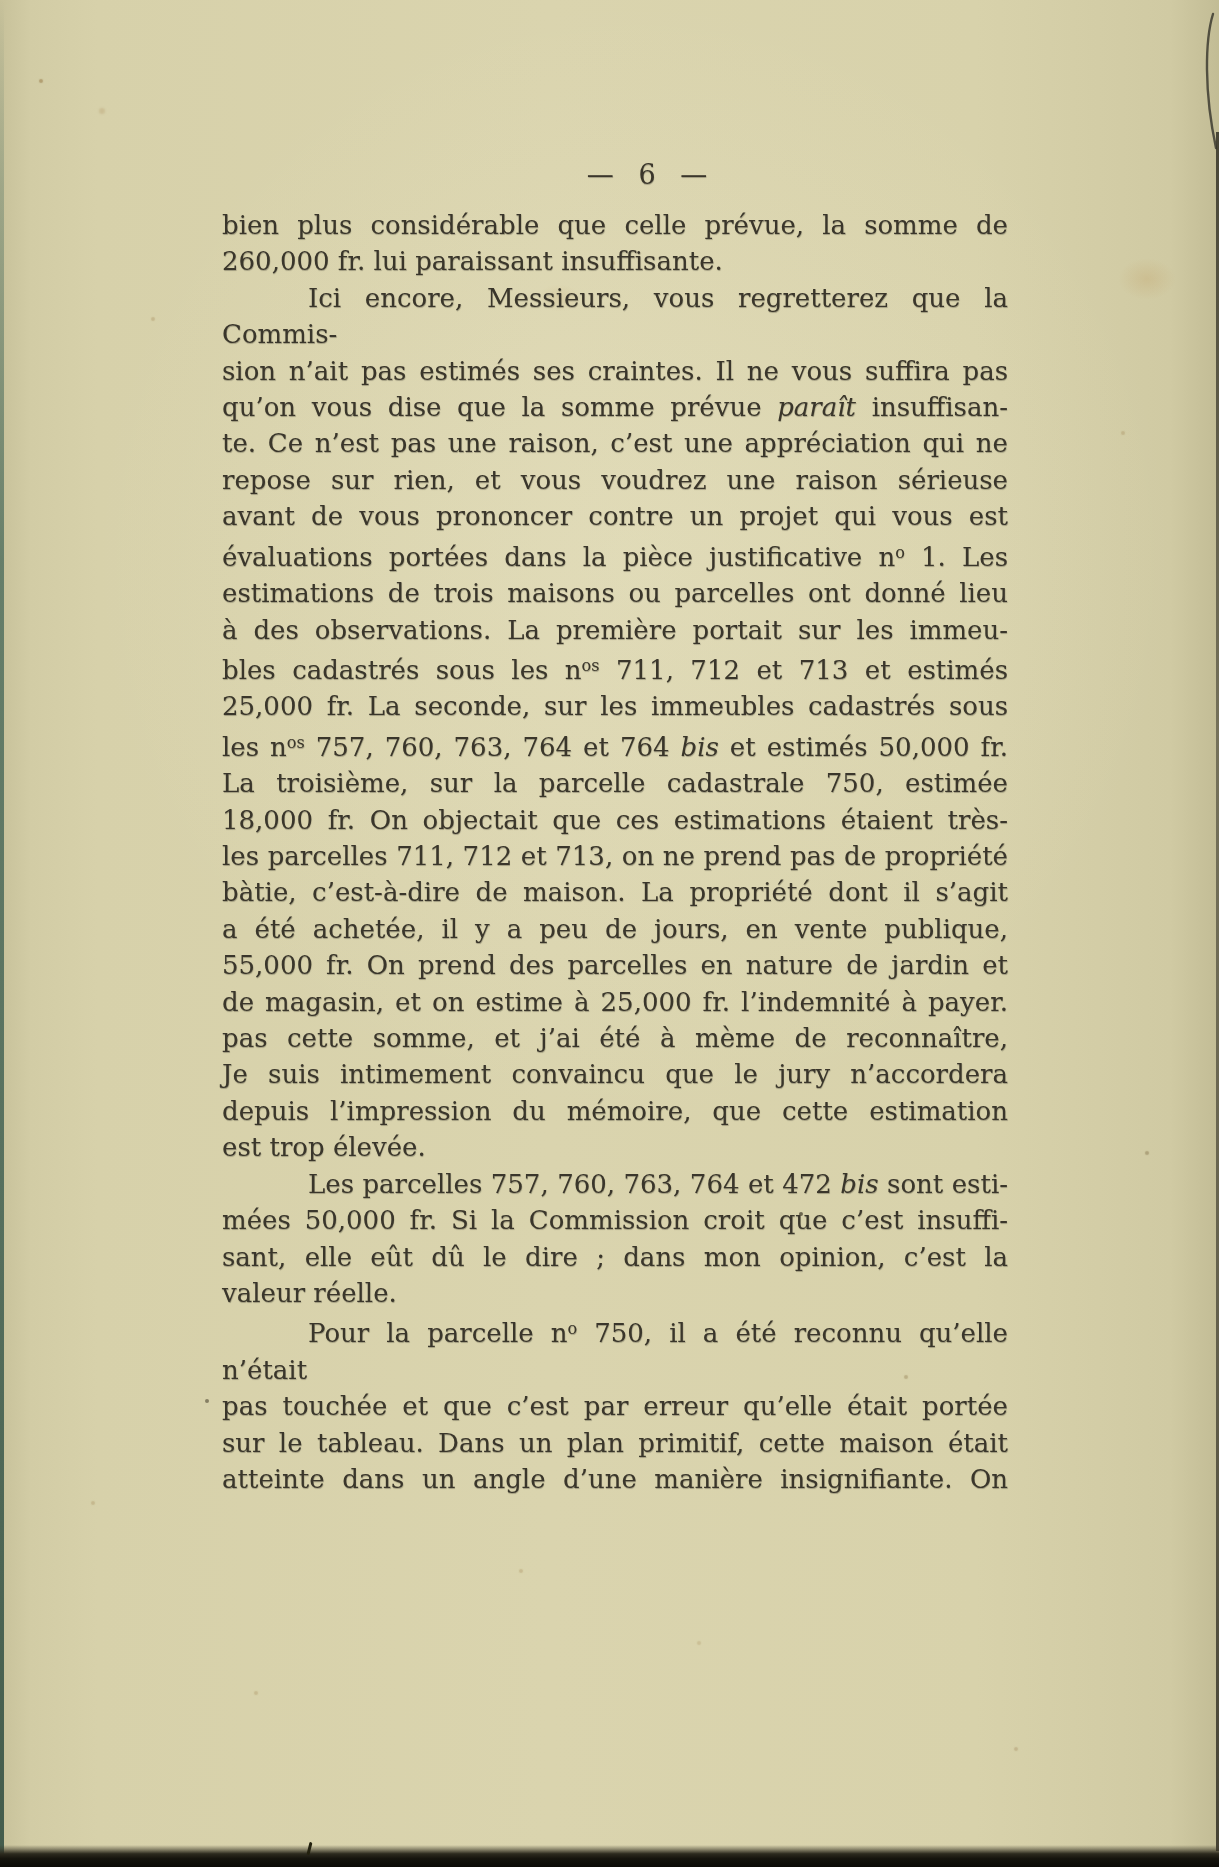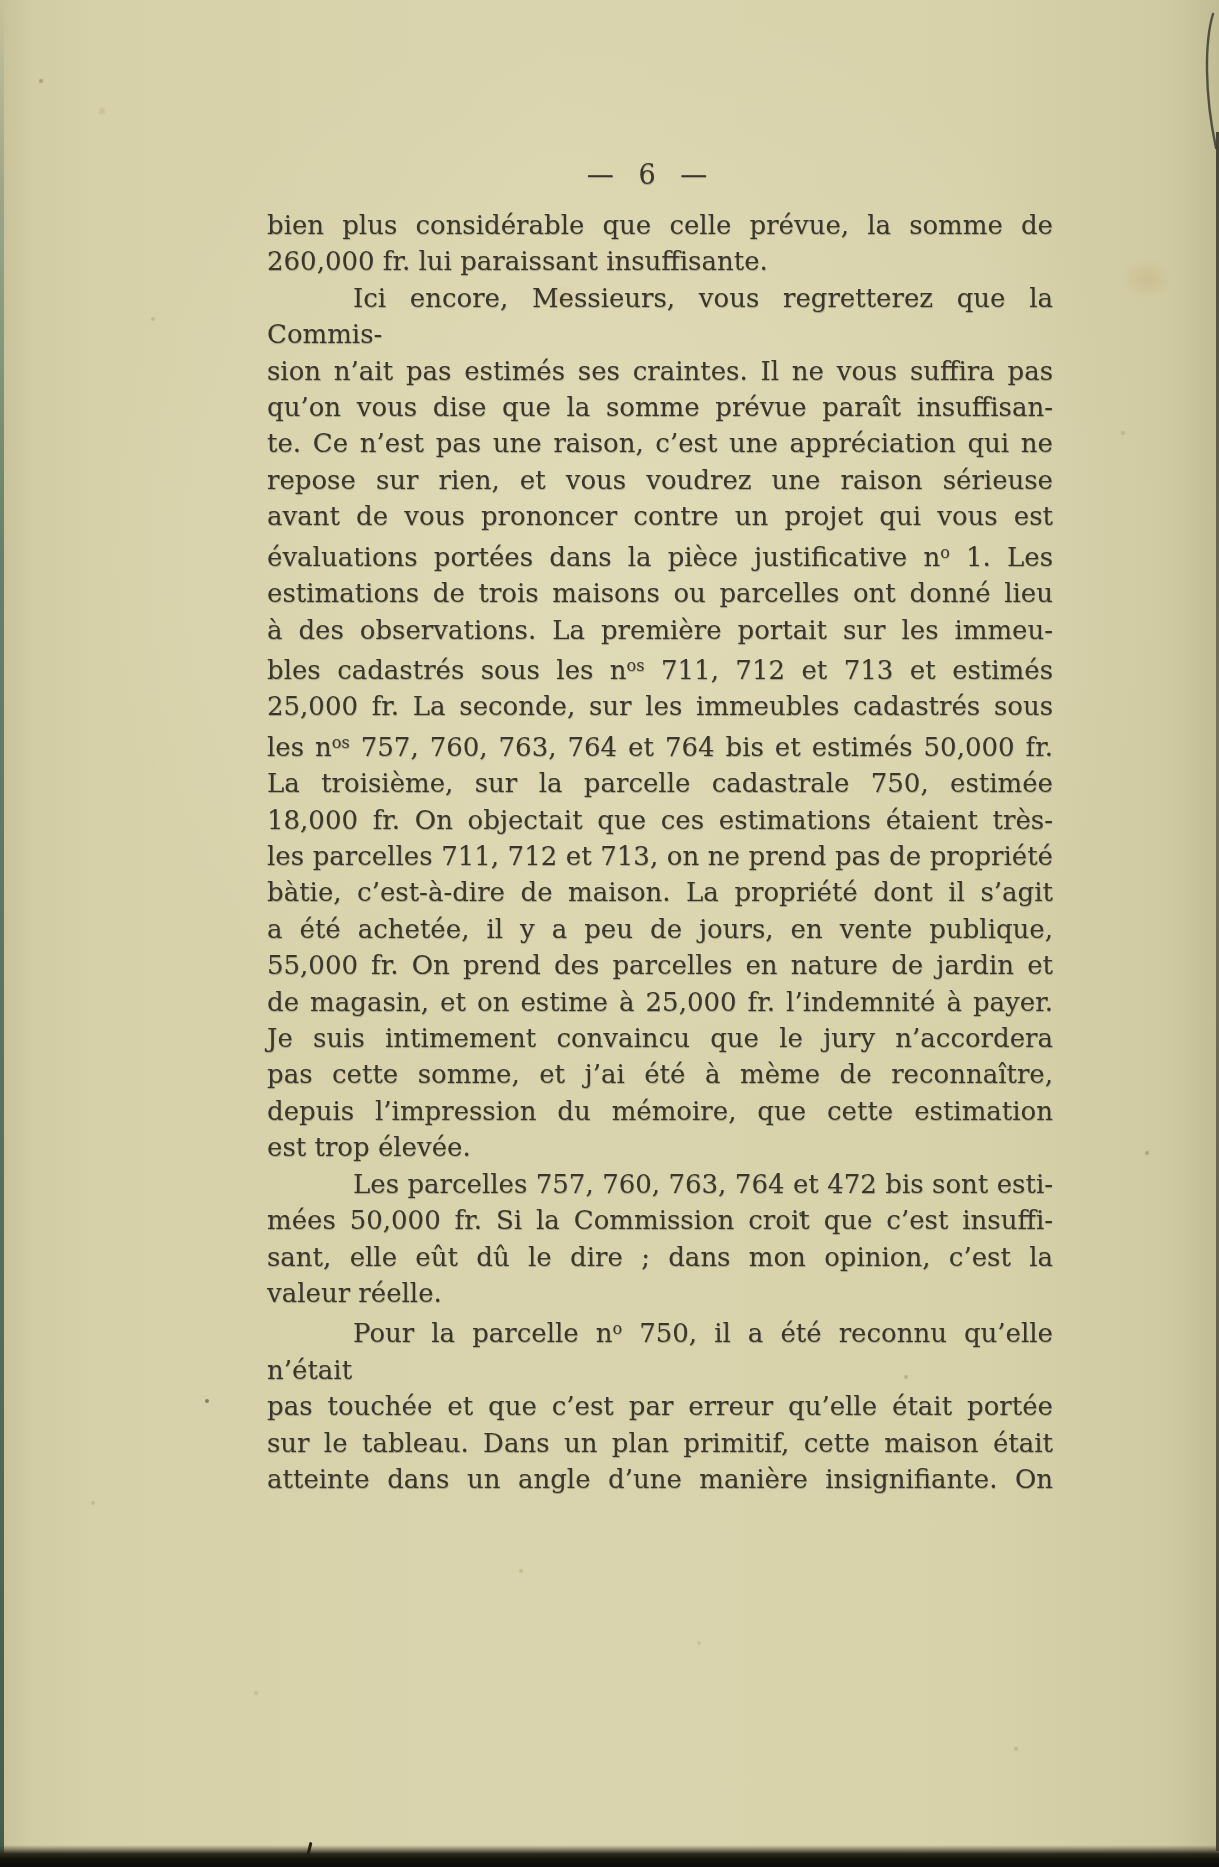--- a/index.html
+++ b/index.html
@@ -30,31 +30,31 @@
   .page-number{
     position:absolute;left:222px;width:786px;top:160px;
     text-align:center;font-size:27px;line-height:30px;
     color:var(--ink);word-spacing:16px;
     transform:translateX(32px);
     text-shadow:0.4px 0.5px 0.7px rgba(58,54,43,.35);
   }
   
   .text-block{
     position:absolute;left:222px;top:207px;width:786px;
-    font-size:26px;line-height:36.4px;color:var(--ink);margin-left:45px;
+    font-size:26px;line-height:36.4px;color:var(--ink);
   }
   .line{
     text-align:justify;
     text-align-last:justify;
     text-justify:inter-word;
     text-shadow:0.4px 0.5px 0.7px rgba(58,54,43,.35);
   }
   .line.short{text-align-last:left;}
   .line.indent{text-indent:86px;}
-  .it{}
+  .it{font-style:italic;}
   .sup{font-size:0.62em;vertical-align:0.5em;}
   
   .edge-left{
     position:absolute;left:0;top:0;bottom:0;width:4px;
     background:linear-gradient(180deg,
       rgba(65,104,91,0) 0%, rgba(65,104,91,.30) 10%,
       rgba(61,98,85,.70) 30%, rgba(54,88,76,.78) 65%,
       rgba(44,74,62,.85) 100%);
   }
   .edge-right{
@@ -129,22 +129,22 @@
       <div class="line"><span>bles cadastrés sous les n</span><span class="sup">os</span><span> 711, 712 et 713 et estimés</span></div>
       <div class="line"><span>25,000 fr. La seconde, sur les immeubles cadastrés sous</span></div>
       <div class="line"><span>les n</span><span class="sup">os</span><span> 757, 760, 763, 764 et 764 </span><span class="it">bis</span><span> et estimés 50,000 fr.</span></div>
       <div class="line"><span>La troisième, sur la parcelle cadastrale 750, estimée</span></div>
       <div class="line"><span>18,000 fr. On objectait que ces estimations étaient très-</span></div>
       <div class="line"><span>les parcelles 711, 712 et 713, on ne prend pas de propriété</span></div>
       <div class="line"><span>bàtie, c’est-à-dire de maison. La propriété dont il s’agit</span></div>
       <div class="line"><span>a été achetée, il y a peu de jours, en vente publique,</span></div>
       <div class="line"><span>55,000 fr. On prend des parcelles en nature de jardin et</span></div>
       <div class="line"><span>de magasin, et on estime à 25,000 fr. l’indemnité à payer.</span></div>
+      <div class="line"><span>pas cette somme, et j’ai été à mème de reconnaître,</span></div>
       <div class="line"><span>Je suis intimement convaincu que le jury n’accordera</span></div>
-      <div class="line"><span>pas cette somme, et j’ai été à mème de reconnaître,</span></div>
       <div class="line"><span>depuis l’impression du mémoire, que cette estimation</span></div>
       <div class="line short"><span>est trop élevée.</span></div>
       <div class="line indent"><span>Les parcelles 757, 760, 763, 764 et 472 </span><span class="it">bis</span><span> sont esti-</span></div>
       <div class="line"><span>mées 50,000 fr. Si la Commission croit que c’est insuffi-</span></div>
       <div class="line"><span>sant, elle eût dû le dire ; dans mon opinion, c’est la</span></div>
       <div class="line short"><span>valeur réelle.</span></div>
       <div class="line indent"><span>Pour la parcelle n</span><span class="sup">o</span><span> 750, il a été reconnu qu’elle n’était</span></div>
       <div class="line"><span>pas touchée et que c’est par erreur qu’elle était portée</span></div>
       <div class="line"><span>sur le tableau. Dans un plan primitif, cette maison était</span></div>
       <div class="line"><span>atteinte dans un angle d’une manière insignifiante. On</span></div>

